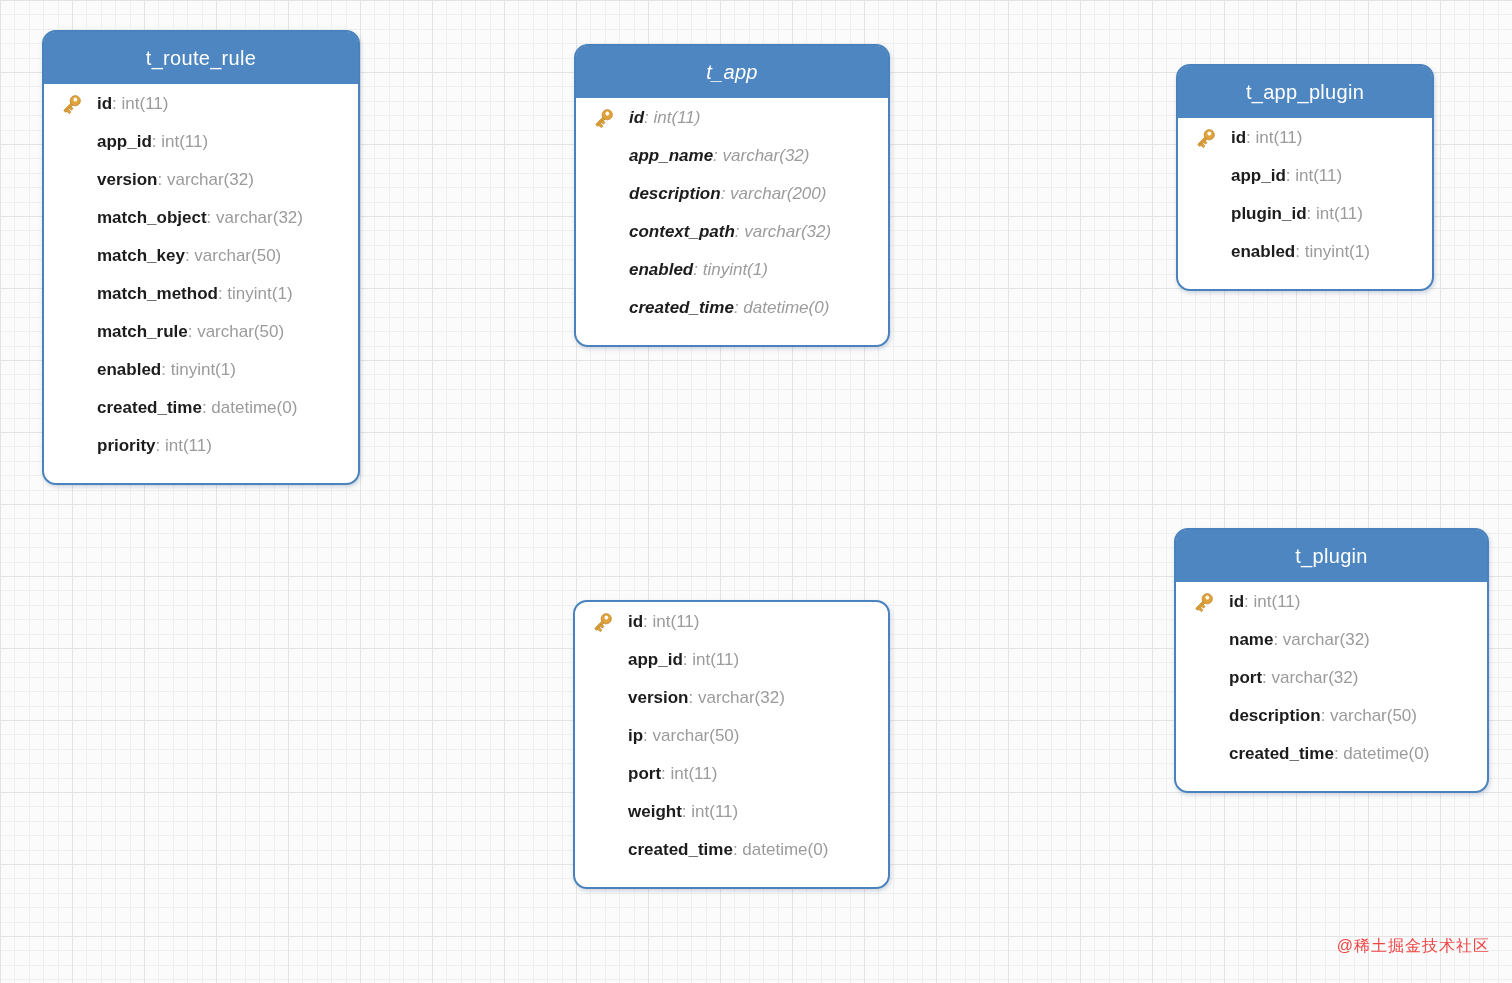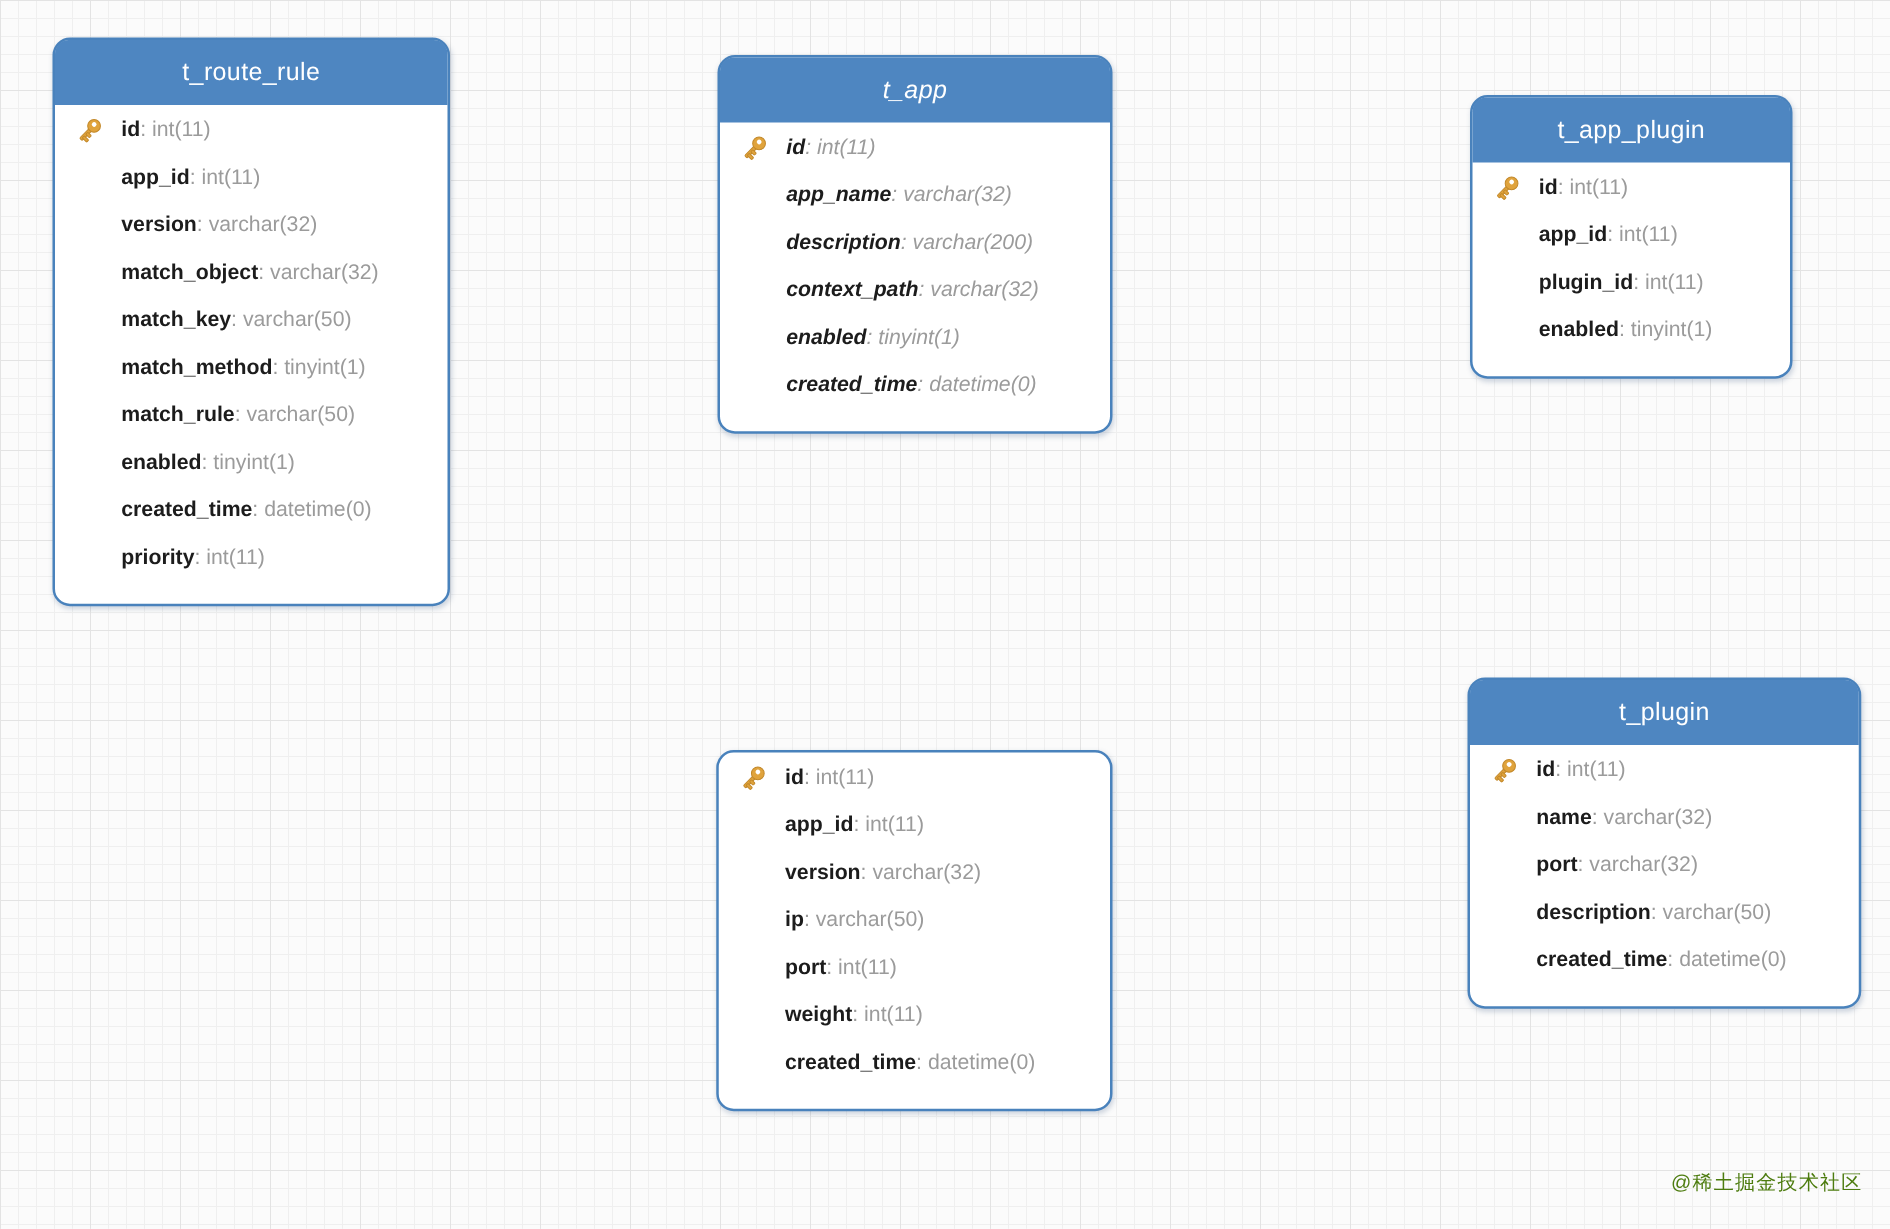--- a/index.html
+++ b/index.html
@@ -51,28 +51,28 @@
     position: absolute;
     left: 16px; top: 7px;
     width: 24px; height: 24px;
     display: inline-block;
   }
   .key-icon svg { width: 100%; height: 100%; display: block; }
 
   
   .pos-t-route-rule   { left: 10px;   top: 30px;  width: 318px; margin-left: 32px; }
   .pos-t-app          { left: 574px;  top: 44px;  width: 316px; font-style: italic; }
-  .pos-t-app-plugin   { left: 1176px; top: 76px;  width: 258px; }
+  .pos-t-app-plugin   { left: 1176px; top: 64px;  width: 258px; }
   .pos-t-app-instance { left: 573px;  top: 600px; width: 317px; }
-  .pos-t-plugin       { left: 1174px; top: 542px; width: 315px; }
+  .pos-t-plugin       { left: 1174px; top: 528px; width: 315px; }
 
   .watermark {
     position: absolute;
     right: 22px; bottom: 26px;
-    color: #4d7c0f;
+    color: #ef4444;
     font-size: 16px;
     letter-spacing: 1px;
   }
 </style>
 </head>
 <body>
 
 <div class="table-card pos-t-route-rule">
   <div class="card-header">t_route_rule</div>
   <div class="fields">

